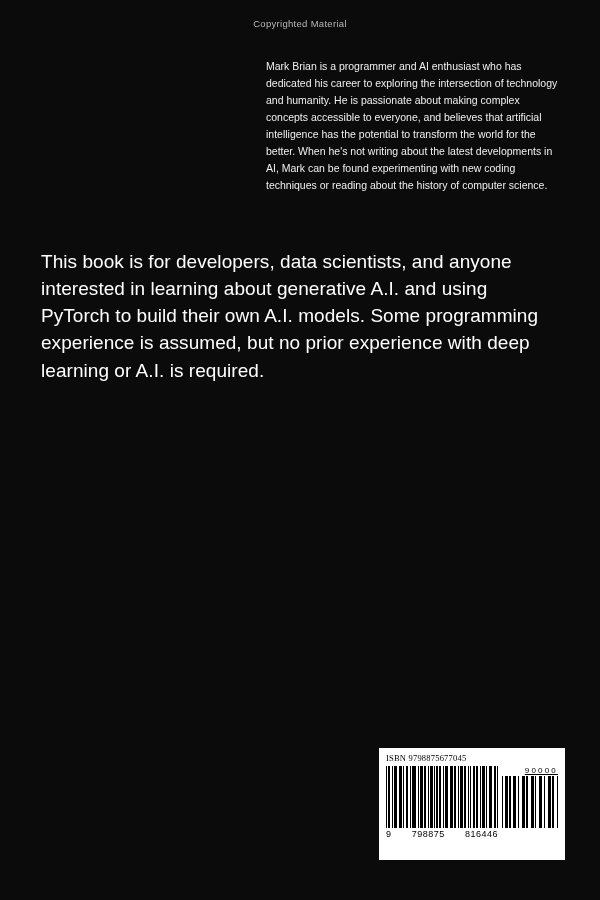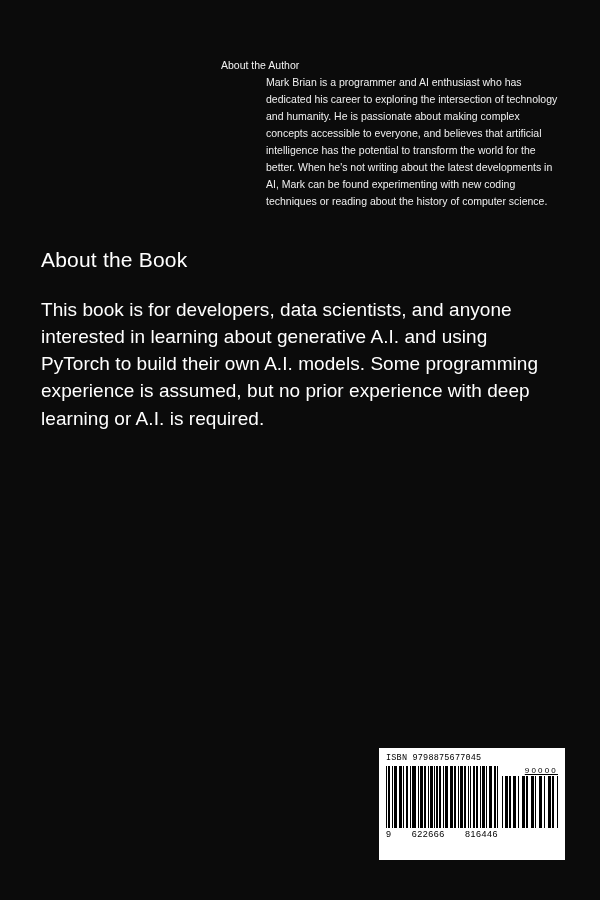--- a/index.html
+++ b/index.html
@@ -84,21 +84,21 @@
     left: 379px;
     top: 748px;
     width: 186px;
     height: 112px;
     background: #ffffff;
     color: #000000;
     box-sizing: border-box;
     padding: 5px 7px 4px 7px;
   }
   .isbn-text {
-    font-family: Liberation Mono, monospace;
+    font-family: Liberation Serif, serif;
     font-size: 8.5px;
     letter-spacing: 0.2px;
     color: #000;
     margin-bottom: 3px;
   }
   .bars-row {
     display: flex;
     align-items: flex-start;
     justify-content: space-between;
     height: 78px;
@@ -142,28 +142,27 @@
     justify-content: space-between;
     padding: 1px 0 0 0;
     letter-spacing: 0.5px;
   }
 </style>
 </head>
 <body>
 
 <div class="page">
 
+  <div class="copyright-top">Copyrighted Material</div>
 
   <div class="author-block">
-    <div class="author-heading">About the Author</div>
     <div class="author-body">Mark Brian is a programmer and AI enthusiast who has dedicated his career to exploring the intersection of technology and humanity. He is passionate about making complex concepts accessible to everyone, and believes that artificial intelligence has the potential to transform the world for the better. When he's not writing about the latest developments in AI, Mark can be found experimenting with new coding techniques or reading about the history of computer science.</div>
   </div>
 
   <div class="about-book">
-    <h1 class="about-title">About the Book</h1>
     <p class="about-para">This book is for developers, data scientists, and anyone interested in learning about generative A.I. and using PyTorch to build their own A.I. models. Some programming experience is assumed, but no prior experience with deep learning or A.I. is required.</p>
   </div>
 
   <div class="barcode-box">
     <div class="isbn-text">ISBN 9798875677045</div>
     <div class="bars-row">
       <div class="ean-main">
         <div class="bars" id="bars-main">
             <span class="bar" style="left:0%;width:0.847457627118644%"></span>
             <span class="bar" style="left:1.694915254237288%;width:0.847457627118644%"></span>
@@ -227,21 +226,21 @@
             <span class="bar" style="left:88.98305084745762%;width:0.847457627118644%"></span>
             <span class="bar" style="left:91.52542372881355%;width:0.847457627118644%"></span>
             <span class="bar" style="left:93.22033898305084%;width:0.847457627118644%"></span>
             <span class="bar" style="left:94.06779661016948%;width:0.847457627118644%"></span>
             <span class="bar" style="left:96.61016949152543%;width:0.847457627118644%"></span>
             <span class="bar" style="left:97.45762711864407%;width:0.847457627118644%"></span>
             <span class="bar" style="left:99.15254237288136%;width:0.847457627118644%"></span>
           </div>
         <div class="ean-digits">
           <span>9</span>
-          <span>622666</span>
+          <span>798875</span>
           <span>816446</span>
         </div>
       </div>
       <div class="ean-add">
         <div class="addon-digits">90000</div>
         <div class="bars" id="bars-addon" style="height:52px">
             <span class="bar" style="left:0%;width:2.5641025641025643%"></span>
             <span class="bar" style="left:5.128205128205129%;width:2.5641025641025643%"></span>
             <span class="bar" style="left:7.692307692307693%;width:2.5641025641025643%"></span>
             <span class="bar" style="left:12.820512820512821%;width:2.5641025641025643%"></span>

